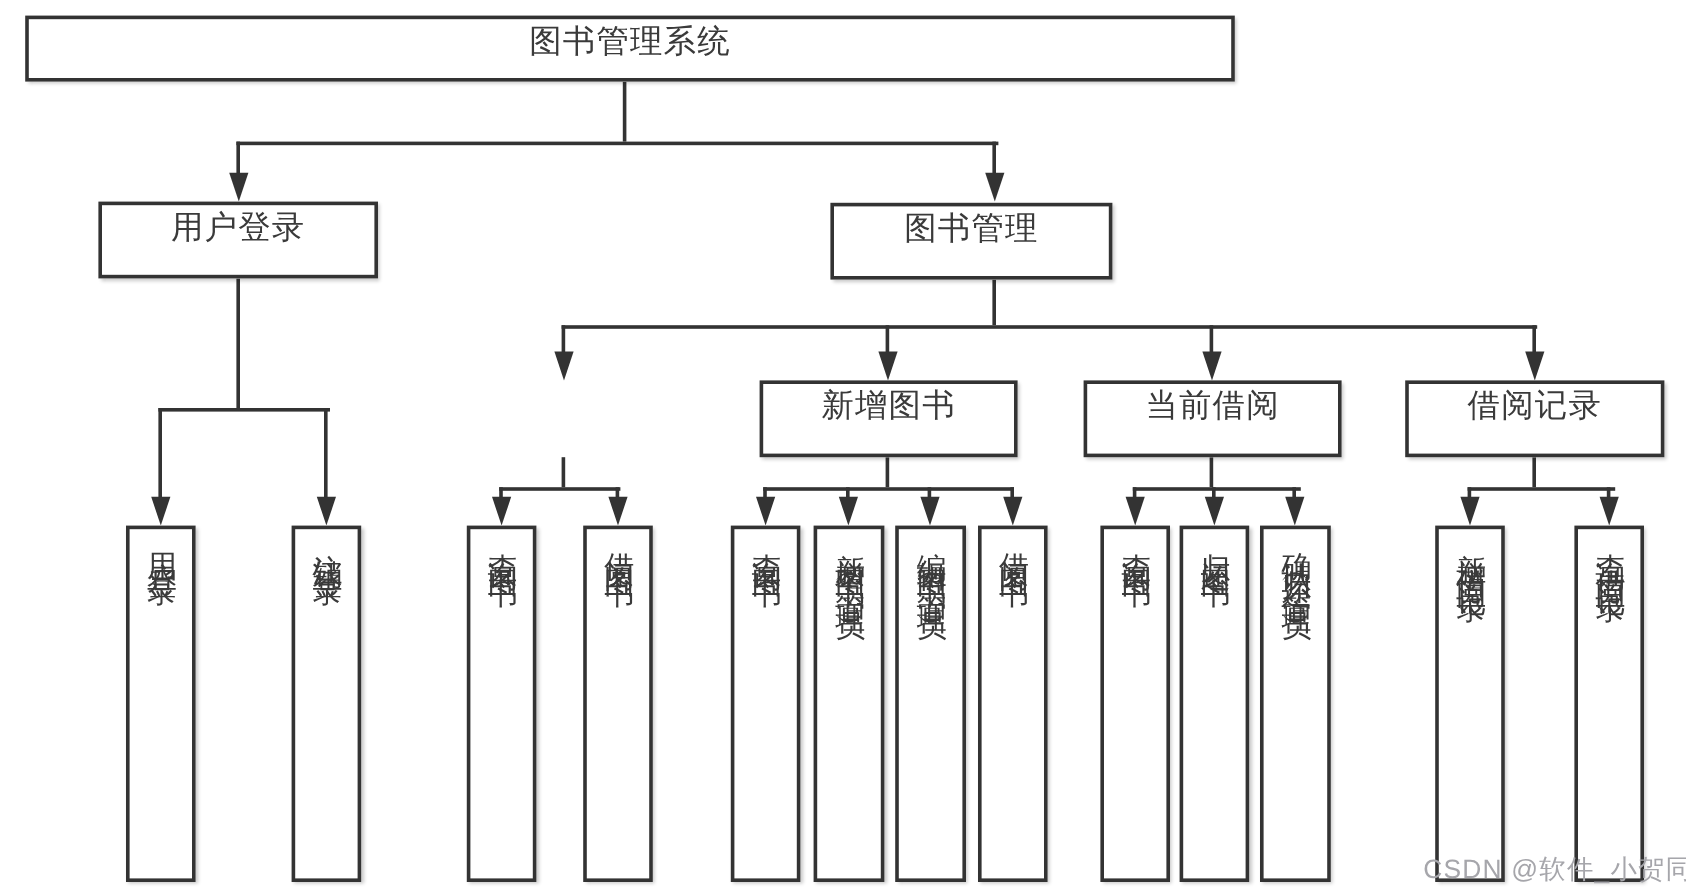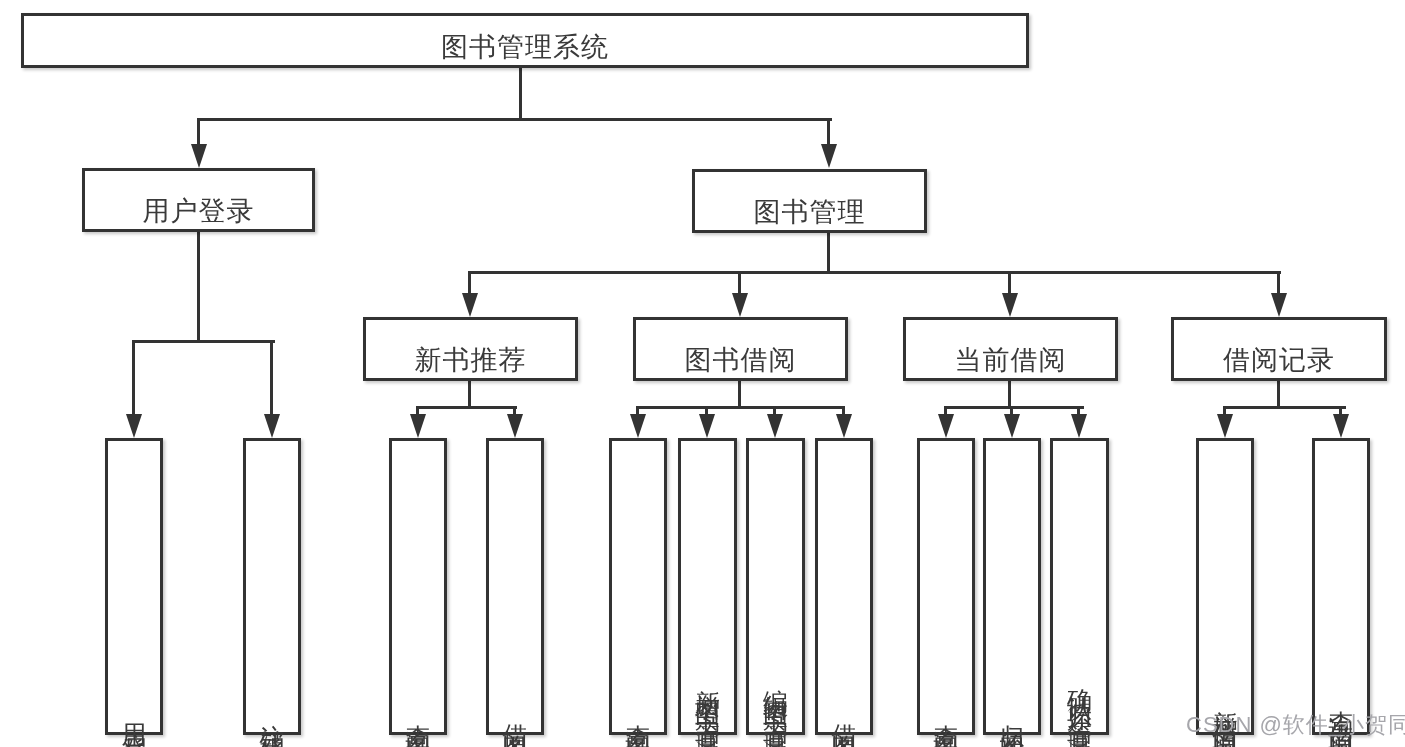--- a/index.html
+++ b/index.html
@@ -10,21 +10,21 @@
     background: #ffffff;
     overflow: hidden;
     font-family: "Liberation Sans", "DejaVu Sans", sans-serif;
   }
   .box {
     position: absolute;
     box-sizing: border-box;
     background: #ffffff;
     border: 3px solid #333333;
     display: flex;
-    align-items: flex-end;
+    align-items: flex-start;
     justify-content: center;
     box-shadow: 2px 2px 3px rgba(0,0,0,0.22);
     z-index: 2;
   }
   .h-label {
     font-size: 27px;
     letter-spacing: 1px;
     color: #3a3a3a;
     white-space: nowrap;
   }
@@ -131,25 +131,22 @@
     <span class="h-label">图书管理系统</span>
   </div>
 
   <div class="box" style="left:82px;top:168px;width:233px;height:64px">
     <span class="h-label">用户登录</span>
   </div>
   <div class="box" style="left:692px;top:169px;width:235px;height:64px">
     <span class="h-label">图书管理</span>
   </div>
 
-  <div class="box" style="left:363px;top:317px;width:215px;height:64px">
-    <span class="h-label">新书推荐</span>
-  </div>
   <div class="box" style="left:633px;top:317px;width:215px;height:64px">
-    <span class="h-label">图书借阅</span>
+    <span class="h-label">新增图书</span>
   </div>
   <div class="box" style="left:1171px;top:317px;width:216px;height:64px">
     <span class="h-label">借阅记录</span>
   </div>
   <div class="box" style="left:903px;top:317px;width:215px;height:64px">
     <span class="h-label">当前借阅</span>
   </div>
 
   <div class="box" style="left:105px;top:438px;width:58px;height:297px">
     <span class="v-label">用户登录</span>

